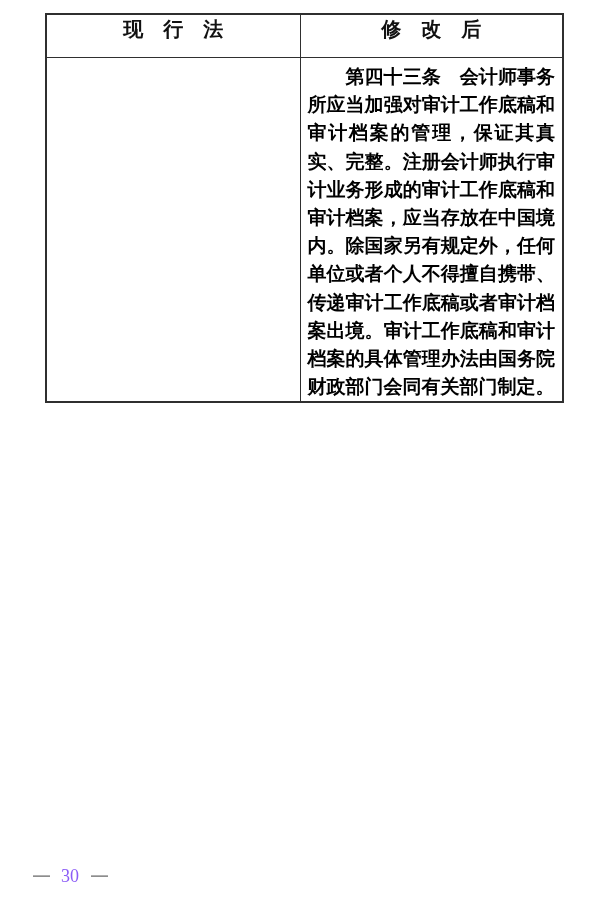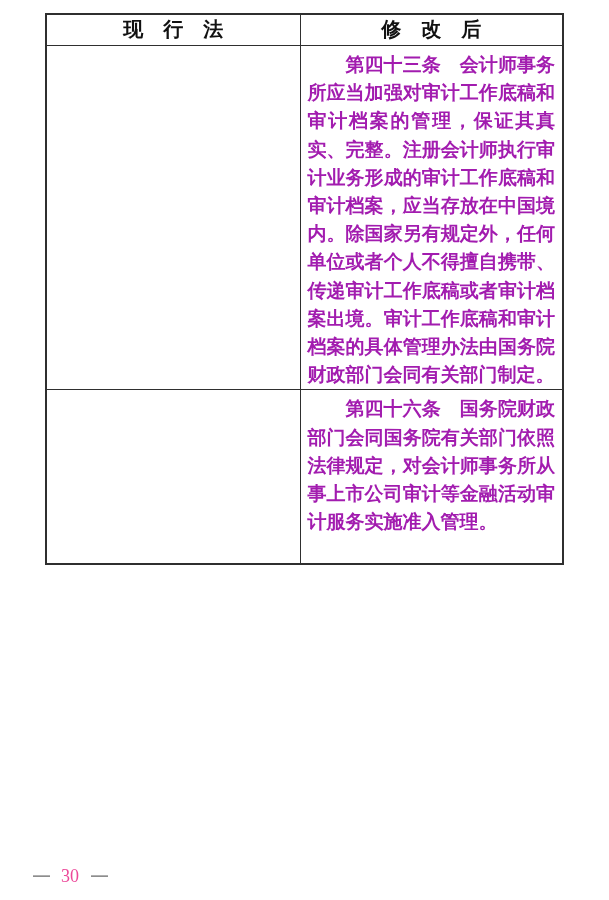--- a/index.html
+++ b/index.html
@@ -30,30 +30,30 @@
     border: 1px solid #2f2f2f;
     margin: 0;
     overflow: hidden;
   }
   th.col-header {
     height: 25px;
     font-size: 20px;
     font-weight: bold;
     text-align: center;
     vertical-align: middle;
-    padding: 1px 0 2px 0;
+    padding: 1px 0 14px 0;
     color: #111111;
   }
   td.cell {
     vertical-align: top;
     padding: 5px 7px 0 7px;
     font-size: 19px;
     font-weight: 600;
     line-height: 28.2px;
-    color: #a21caf;
+    color: #000000;
   }
   td.cell.revised {
     text-align: justify;
     text-justify: inter-character;
     text-indent: 2em;
     word-break: break-all;
   }
   tr.row-1 td { height: 310px; }
   tr.row-2 td { height: 168px; }
   tr.row-3 td { height: 142px; }
@@ -68,21 +68,21 @@
     gap: 12px;
     font-size: 17px;
   }
   .footer .dash {
     color: #8d8d8d;
     font-weight: bold;
     letter-spacing: -1px;
   }
   .footer .page-num {
     font-family: "Liberation Serif", serif;
-    color: #ec4899;
+    color: #8b5cf6;
     font-size: 18px;
   }
 </style>
 </head>
 <body>
 
 <div class="page">
 
   <table class="law-table">
     <colgroup>
@@ -93,24 +93,20 @@
       <tr>
         <th class="col-header">现　行　法</th>
         <th class="col-header">修　改　后</th>
       </tr>
     </thead>
     <tbody>
       <tr class="row-1">
         <td class="cell current"></td>
         <td class="cell revised">第四十三条　会计师事务所应当加强对审计工作底稿和审计档案的管理，保证其真实、完整。注册会计师执行审计业务形成的审计工作底稿和审计档案，应当存放在中国境内。除国家另有规定外，任何单位或者个人不得擅自携带、传递审计工作底稿或者审计档案出境。审计工作底稿和审计档案的具体管理办法由国务院财政部门会同有关部门制定。</td>
       </tr>
-      <tr class="row-4">
-        <td class="cell current"></td>
-        <td class="cell revised">第四十六条　国务院财政部门会同国务院有关部门依照法律规定，对会计师事务所从事上市公司审计等金融活动审计服务实施准入管理。</td>
-      </tr>
     </tbody>
   </table>
 
   <div class="footer">
     <span class="dash">—</span>
     <span class="page-num">30</span>
     <span class="dash">—</span>
   </div>
 
 </div>

